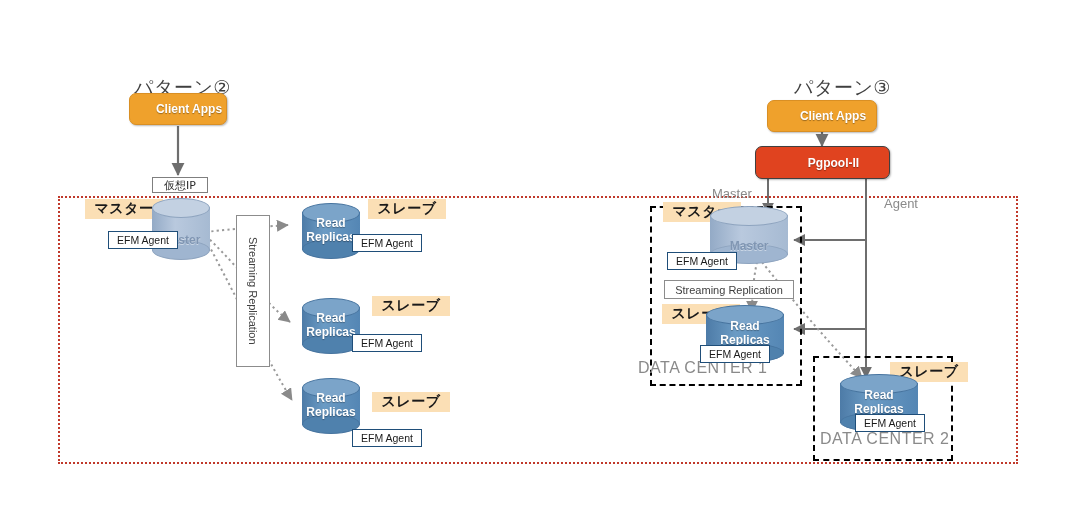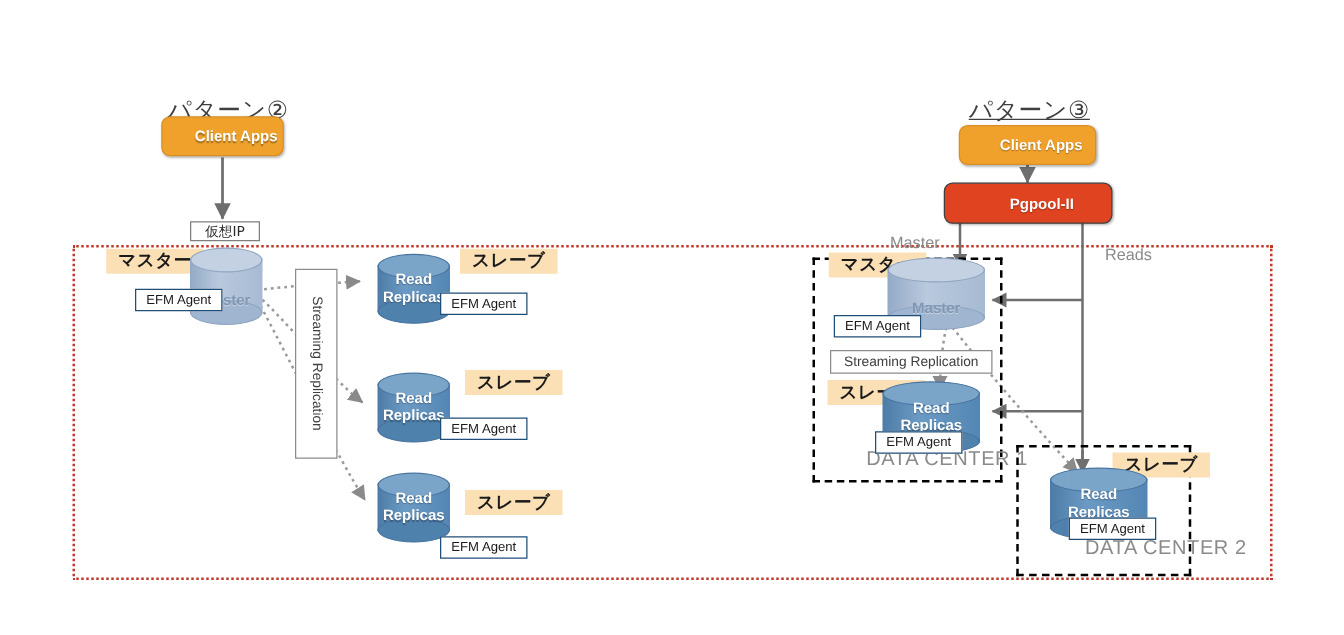--- a/index.html
+++ b/index.html
@@ -171,21 +171,21 @@
     height: 508px;
     pointer-events: none;
   }
 </style>
 </head>
 <body>
 
 <div id="canvas">
 
   <div class="abs pattern-title" style="left:134px; top:44px;">パターン②</div>
-  <div class="abs pattern-title" style="left:775px; top:44px;text-decoration:underline;">パターン③</div>
+  <div class="abs pattern-title" style="left:794px; top:44px;">パターン③</div>
 
   <div class="abs red-dotted-zone" style="left:58px; top:196px; width:960px; height:268px;"></div>
 
   <svg class="svg-layer" viewBox="0 0 1075 508">
     <defs>
       <marker id="arrGrey" markerWidth="7" markerHeight="7" refX="5.6" refY="3" orient="auto">
         <path d="M0,0 L6,3 L0,6 z" fill="#6e6e6e"></path>
       </marker>
       <marker id="arrDot" markerWidth="7" markerHeight="7" refX="5.6" refY="3" orient="auto">
         <path d="M0,0 L6,3 L0,6 z" fill="#8a8a8a"></path>
@@ -257,27 +257,27 @@
     <div class="top"></div>
     <div class="label"><span>Read</span><br><span>Replicas</span></div>
   </div>
   <div class="abs efm" style="left:352px; top:429px; width:70px; height:18px;">EFM Agent</div>
 
   <div class="abs round-box client" style="left:767px; top:100px; width:110px; height:32px;">Client Apps</div>
 
   <div class="abs round-box pgpool" style="left:755px; top:146px; width:135px; height:33px;">Pgpool-II</div>
 
   <div class="abs flow-label" style="left:712px; top:186px;">Master</div>
-  <div class="abs flow-label" style="left:884px; top:196px;">Reads</div>
+  <div class="abs flow-label" style="left:884px; top:196px;">Agent</div>
 
   <div class="abs dc-box" style="left:650px; top:206px; width:152px; height:180px;"></div>
-  <div class="abs dc-label" style="left:693px; top:359px;">DATA CENTER 1</div>
+  <div class="abs dc-label" style="left:638px; top:359px;">DATA CENTER 1</div>
 
   <div class="abs dc-box" style="left:813px; top:356px; width:140px; height:105px;"></div>
-  <div class="abs dc-label" style="left:820px; top:430px;margin-left:48px;">DATA CENTER 2</div>
+  <div class="abs dc-label" style="left:820px; top:430px;">DATA CENTER 2</div>
 
   <div class="abs role-chip" style="left:663px; top:202px; width:78px; height:20px;">マスター</div>
   <div class="cyl master" style="left:710px; top:206px; width:78px; height:58px;">
     <div class="body"></div>
     <div class="bot"></div>
     <div class="top"></div>
     <div class="label">Master</div>
   </div>
   <div class="abs efm" style="left:667px; top:252px; width:70px; height:18px;">EFM Agent</div>
 

